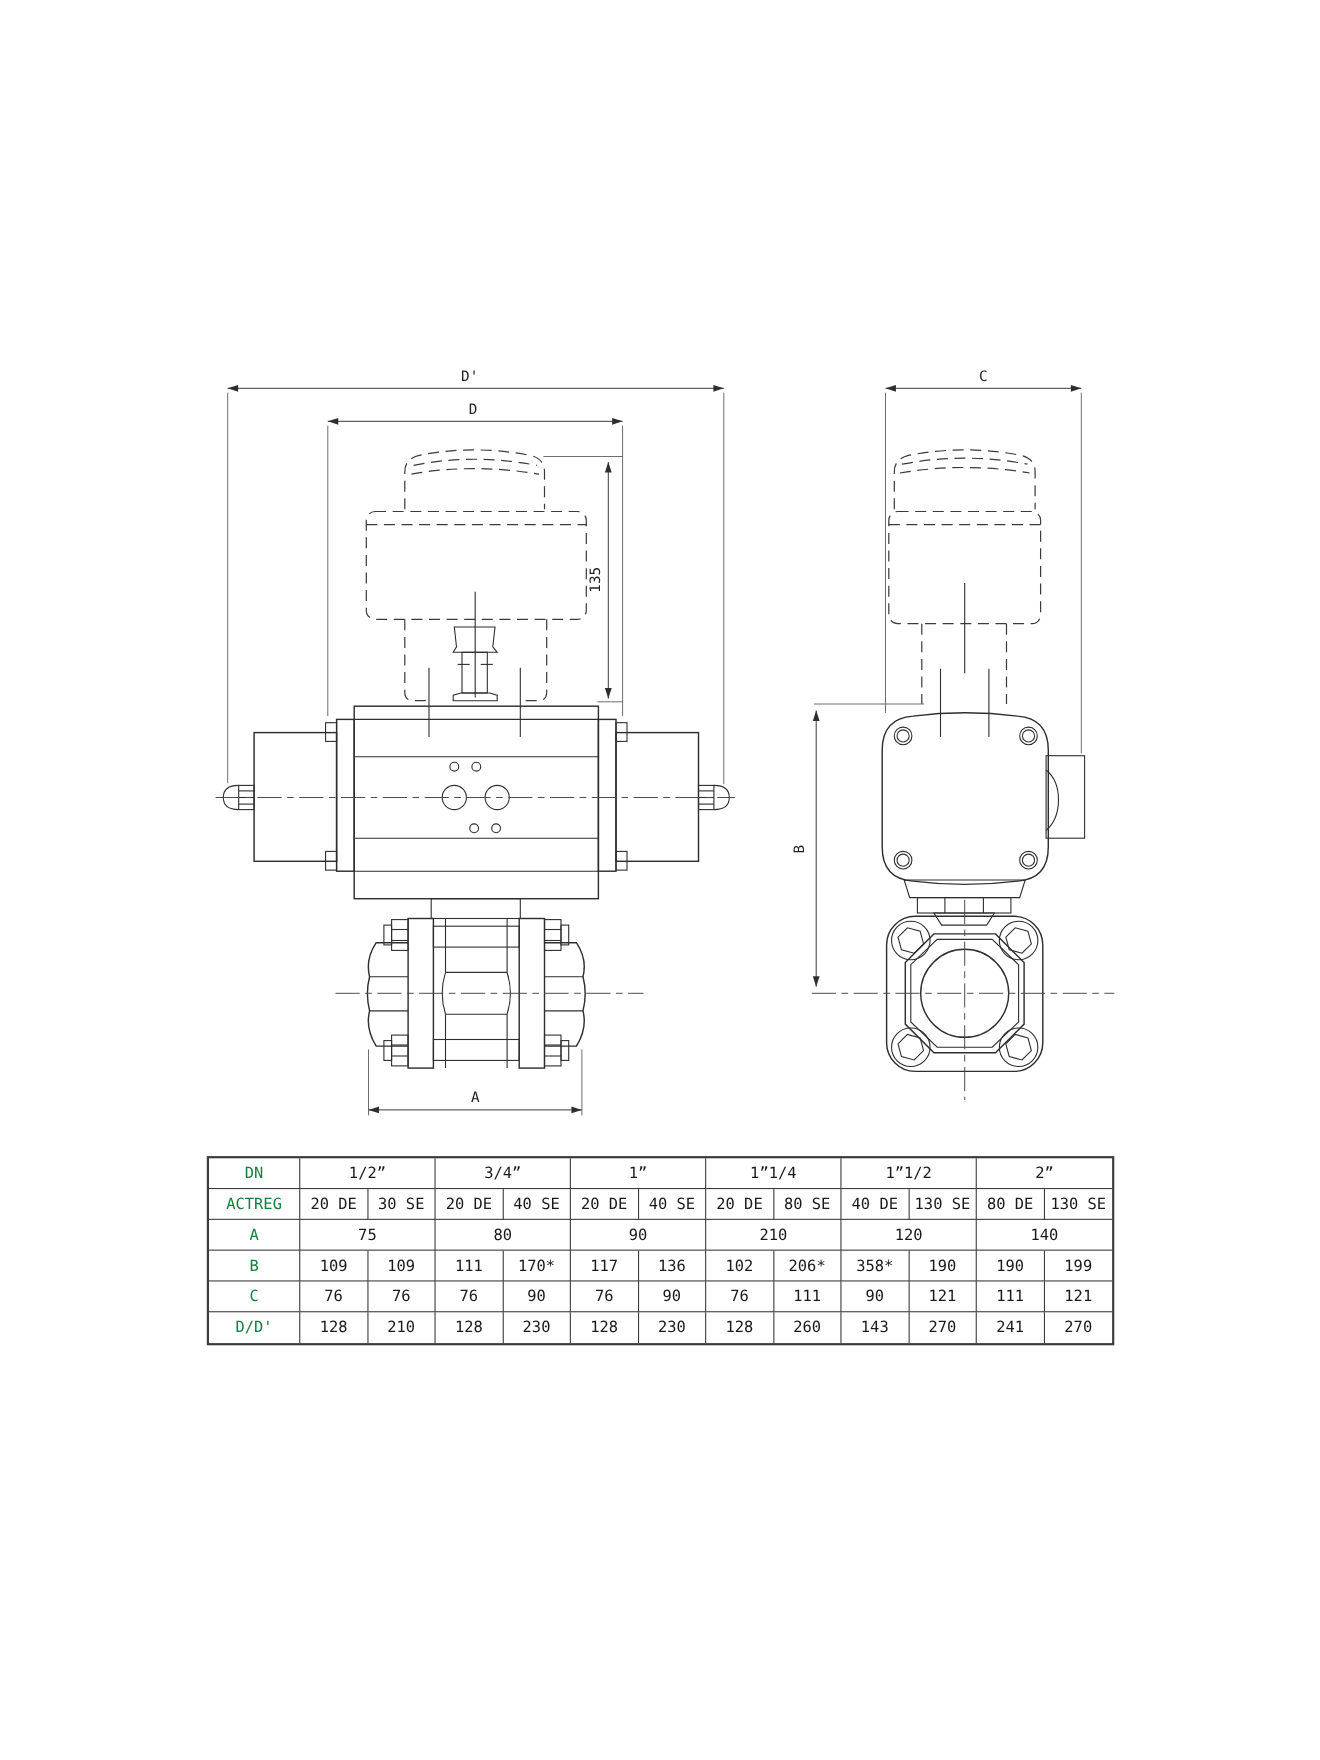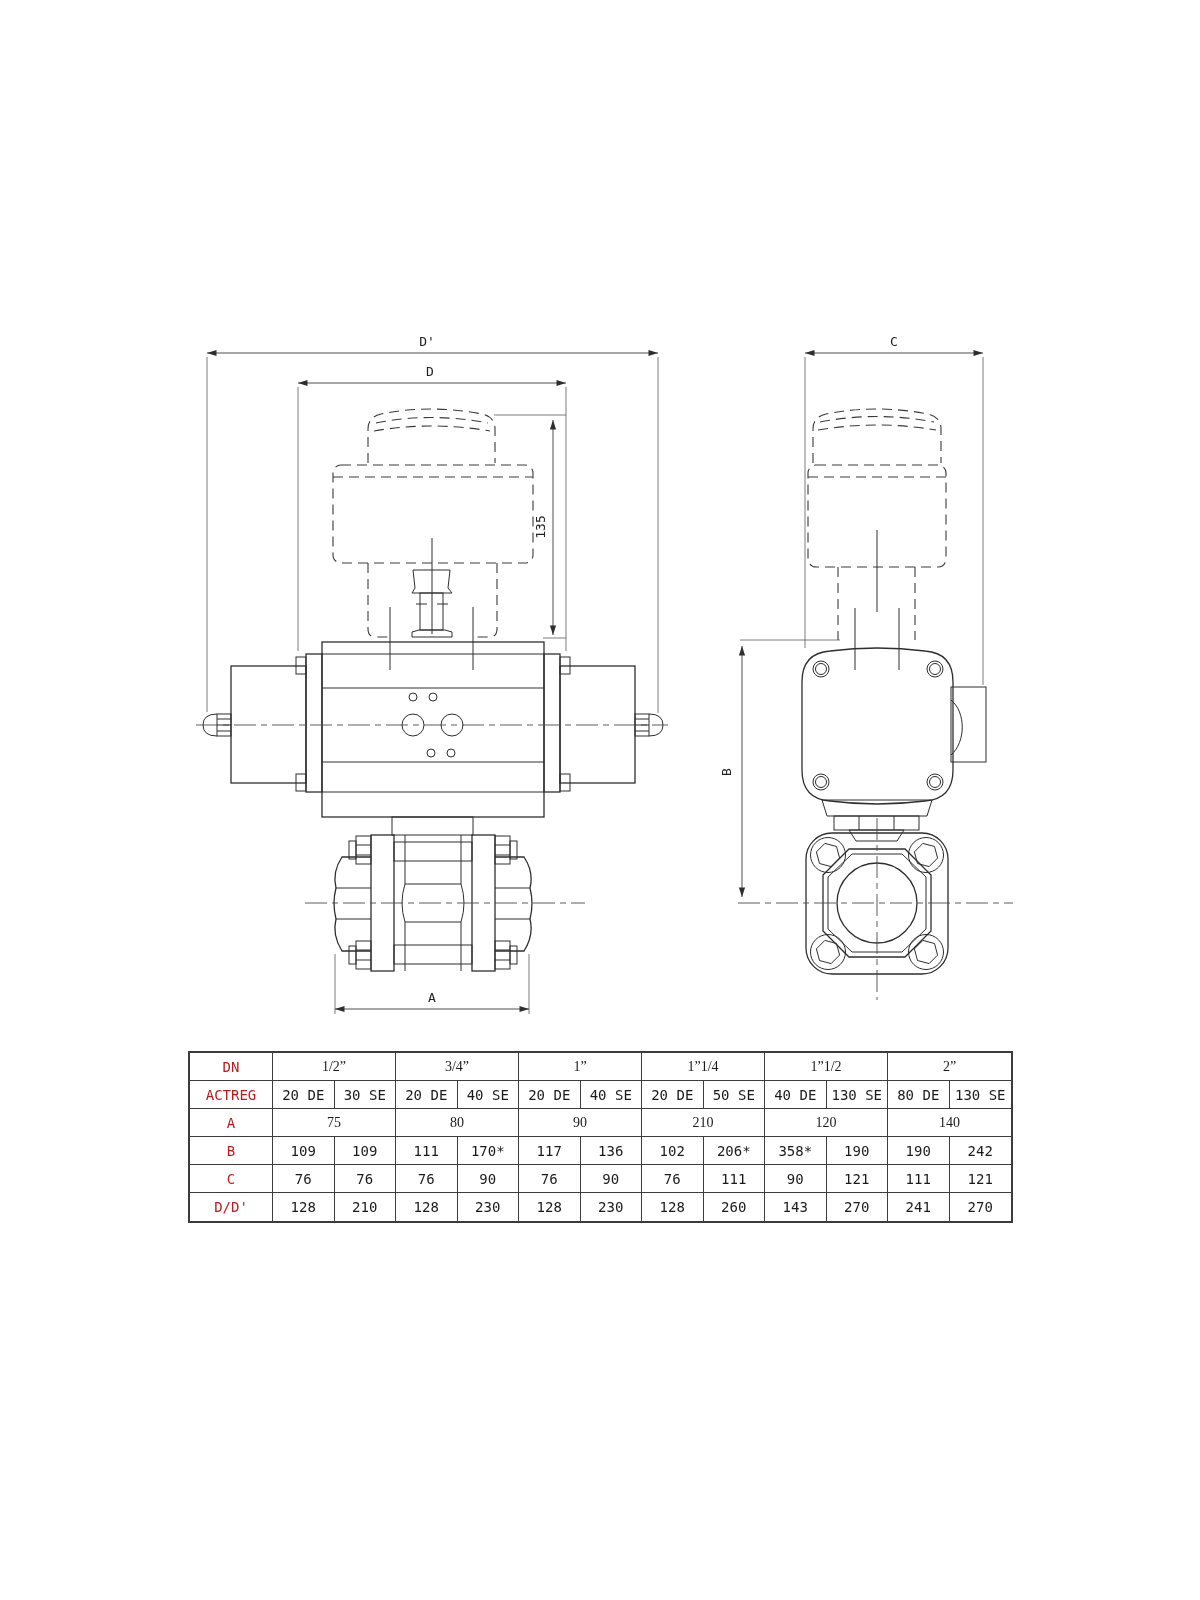--- a/index.html
+++ b/index.html
@@ -13,24 +13,24 @@
   .hid{stroke:#3a3a3a;stroke-width:1.1;fill:none;stroke-dasharray:10 6;}
   .cl{stroke:#4a4a4a;stroke-width:0.9;fill:none;stroke-dasharray:22 5 6 5;}
   .dim{stroke:#3a3a3a;stroke-width:0.9;fill:none;}
   .ext{stroke:#5a5a5a;stroke-width:0.8;fill:none;}
   
   .dim-table{position:absolute;left:188px;top:1051px;display:grid;
      grid-template-columns:83px repeat(12,61.5px);grid-auto-rows:28px;
      border:2px solid #3c3c3c;background:#fff;font-size:14px;color:#1a1a1a;}
   .dim-table .c{border-right:1px solid #3c3c3c;border-bottom:1px solid #3c3c3c;
      display:flex;align-items:center;justify-content:center;white-space:pre;}
-  .dim-table .s2{grid-column:span 2;font-family:Liberation Serif, serif;}
+  .dim-table .s2{grid-column:span 2;}
   .dim-table .nr{border-right:none;}
   .dim-table .nb{border-bottom:none;}
-  .dim-table .th{color:#b91c1c;}
+  .dim-table .th{color:#15803d;}
 </style>
 </head>
 <body>
 
 <div class="page">
 
 <svg width="1200" height="1600" viewBox="0 0 1200 1600">
   <defs>
     <marker id="arr" viewBox="-10 -4 11 8" refX="0" refY="0" markerWidth="11" markerHeight="8" orient="auto-start-reverse" markerUnits="userSpaceOnUse">
       <path d="M0,0 L-9.5,3.1 L-9.5,-3.1 Z" fill="#2e2e2e"></path>
@@ -246,21 +246,21 @@
   <div class="c s2 nr">2”</div>
 
   <div class="c th">ACTREG</div>
   <div class="c">20 DE</div>
   <div class="c">30 SE</div>
   <div class="c">20 DE</div>
   <div class="c">40 SE</div>
   <div class="c">20 DE</div>
   <div class="c">40 SE</div>
   <div class="c">20 DE</div>
-  <div class="c">50 SE</div>
+  <div class="c">80 SE</div>
   <div class="c">40 DE</div>
   <div class="c">130 SE</div>
   <div class="c">80 DE</div>
   <div class="c nr">130 SE</div>
 
   <div class="c th">A</div>
   <div class="c s2">75</div>
   <div class="c s2">80</div>
   <div class="c s2">90</div>
   <div class="c s2">210</div>
@@ -272,21 +272,21 @@
   <div class="c">109</div>
   <div class="c">111</div>
   <div class="c">170*</div>
   <div class="c">117</div>
   <div class="c">136</div>
   <div class="c">102</div>
   <div class="c">206*</div>
   <div class="c">358*</div>
   <div class="c">190</div>
   <div class="c">190</div>
-  <div class="c nr">242</div>
+  <div class="c nr">199</div>
 
   <div class="c th">C</div>
   <div class="c">76</div>
   <div class="c">76</div>
   <div class="c">76</div>
   <div class="c">90</div>
   <div class="c">76</div>
   <div class="c">90</div>
   <div class="c">76</div>
   <div class="c">111</div>

